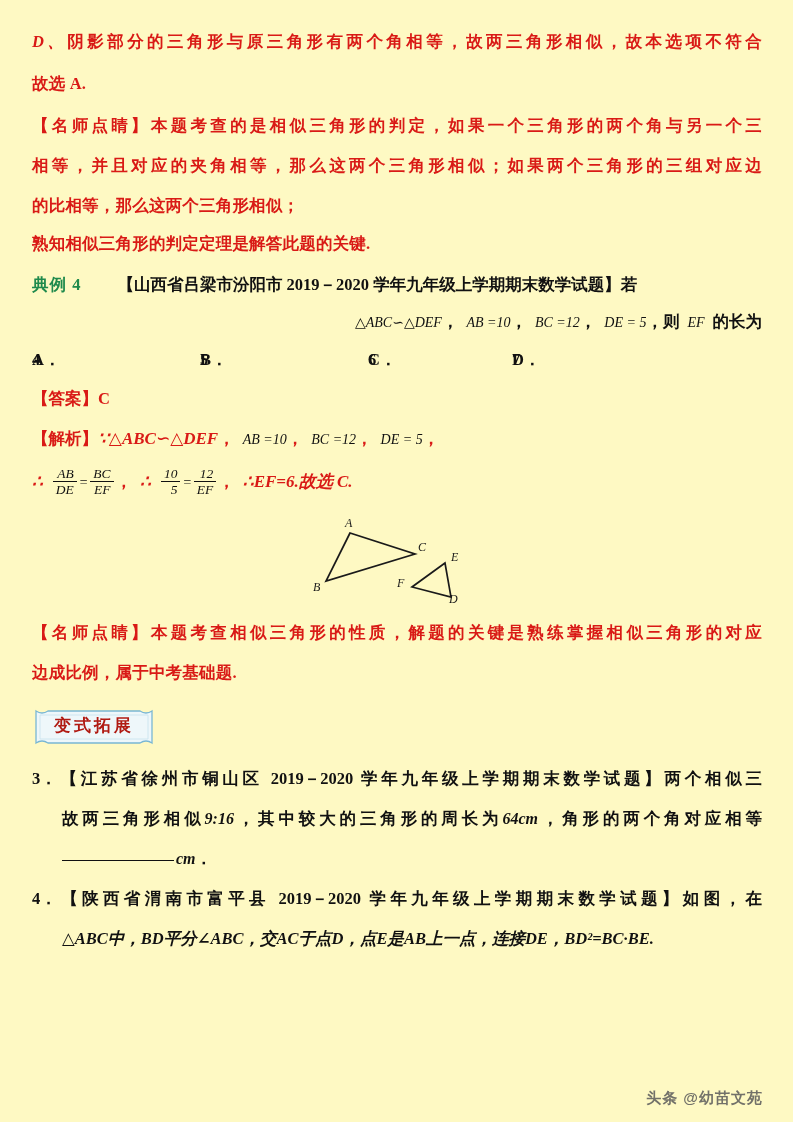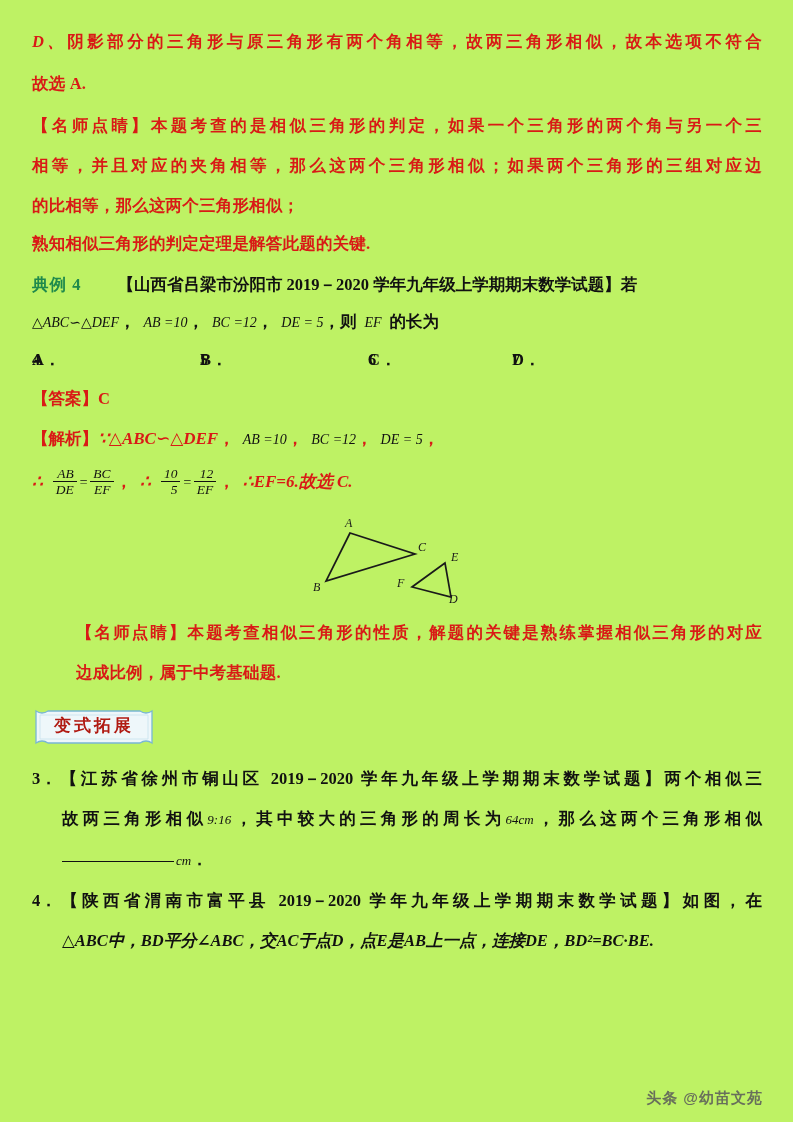--- a/index.html
+++ b/index.html
@@ -12,21 +12,21 @@
     height: 1122px;
     position: relative;
     font-family: "Liberation Serif", "DejaVu Serif", serif;
     overflow: hidden;
   }
   .page {
     position: absolute;
     left: 0; top: 0;
     width: 793px;
     height: 1122px;
-    background: #bef264;
+    background: #fef9c3;
   }
   .content {
     position: absolute;
     left: 32px;
     top: 22px;
     width: 730px;
   }
 
   
   .para {
@@ -68,20 +68,21 @@
     font-style: italic;
     font-weight: normal;
     color: #111111;
     font-size: 14px;
   }
   .mathline {
     font-size: 14.5px;
     line-height: 36px;
     color: #111111;
     font-style: italic;
+    text-align: right;
   }
   .mathline .cn {
     font-style: normal;
     font-weight: bold;
     font-size: 16.5px;
   }
   .sp-s { display: inline-block; width: 8px; }
 
   
   .choices {
@@ -169,23 +170,23 @@
     font-size: 16.5px;
     font-weight: bold;
     line-height: 40px;
     text-align: justify;
   }
   .prob .num { display: inline-block; }
   .prob-body {
     margin-left: 30px;
   }
   .small-math {
-    font-size: 13px;
-    font-style: italic;
-    font-weight: normal;
+    font-size: 16px;
+    font-style: italic;
+    font-weight: bold;
   }
   .blank-u {
     display: inline-block;
     width: 112px;
     border-bottom: 1.5px solid #111;
     height: 1px;
     vertical-align: 3px;
     margin-right: 2px;
   }
 
@@ -268,38 +269,38 @@
         <polygon points="143,52 110,76 149,86" fill="none" stroke="#1a1a1a" stroke-width="1.7"></polygon>
         <text x="43" y="16" font-family="Liberation Serif, serif" font-size="12" font-style="italic" fill="#1a1a1a">A</text>
         <text x="11" y="80" font-family="Liberation Serif, serif" font-size="12" font-style="italic" fill="#1a1a1a">B</text>
         <text x="116" y="40" font-family="Liberation Serif, serif" font-size="12" font-style="italic" fill="#1a1a1a">C</text>
         <text x="149" y="50" font-family="Liberation Serif, serif" font-size="12" font-style="italic" fill="#1a1a1a">E</text>
         <text x="95" y="76" font-family="Liberation Serif, serif" font-size="12" font-style="italic" fill="#1a1a1a">F</text>
         <text x="147" y="92" font-family="Liberation Serif, serif" font-size="12" font-style="italic" fill="#1a1a1a">D</text>
       </svg>
     </div>
 
-    <div class="para" style="margin-top:6px;margin-left:44px;">
+    <div class="para" style="margin-top:6px;">
       <div class="line-just"><span>【名师点睛】</span><span>本题考查相似三角形的性质，解题的关键是熟练掌握相似三角形的对应</span></div>
       <div>边成比例，属于中考基础题.</div>
     </div>
 
     <div class="badge-row">
       <div class="badge">
         <svg class="bg" viewBox="0 0 124 40" preserveAspectRatio="none">
           <path d="M4,4 Q10,8 16,4 L108,4 Q114,8 120,4 L120,36 Q114,32 108,36 L16,36 Q10,32 4,36 Z" fill="#eef7fa" stroke="#79b7d4" stroke-width="1.3"></path>
           <path d="M8,8 L116,8 L116,32 L8,32 Z" fill="none" stroke="#c9e3ef" stroke-width="0.9"></path>
         </svg>
         <div class="txt">变式拓展</div>
       </div>
     </div>
 
     <div class="prob">
       <div class="line-just"><span class="num">3．</span><span>【江苏省徐州市铜山区 2019－2020 学年九年级上学期期末数学试题】</span><span>两个相似三</span></div>
-      <div class="prob-body line-just"><span>故两三角形相似</span><span class="small-math">9:16</span><span>，其中较大的三角形的周长为</span><span class="small-math">64cm</span><span>，那么这两个三角形相似</span></div>
+      <div class="prob-body line-just"><span>故两三角形相似</span><span class="small-math">9:16</span><span>，其中较大的三角形的周长为</span><span class="small-math">64cm</span><span>，角形的两个角对应相等</span></div>
       <div class="prob-body"><span class="blank-u"></span><span class="small-math">cm</span><span>．</span></div>
     </div>
 
     <div class="prob">
       <div class="line-just"><span class="num">4．</span><span>【陕西省渭南市富平县 2019－2020 学年九年级上学期期末数学试题】</span><span>如图，在</span></div>
       <div class="prob-body" style="font-style:italic;">△ABC中，BD平分∠ABC，交AC于点D，点E是AB上一点，连接DE，BD²=BC·BE.</div>
     </div>
 
   </div>
 

